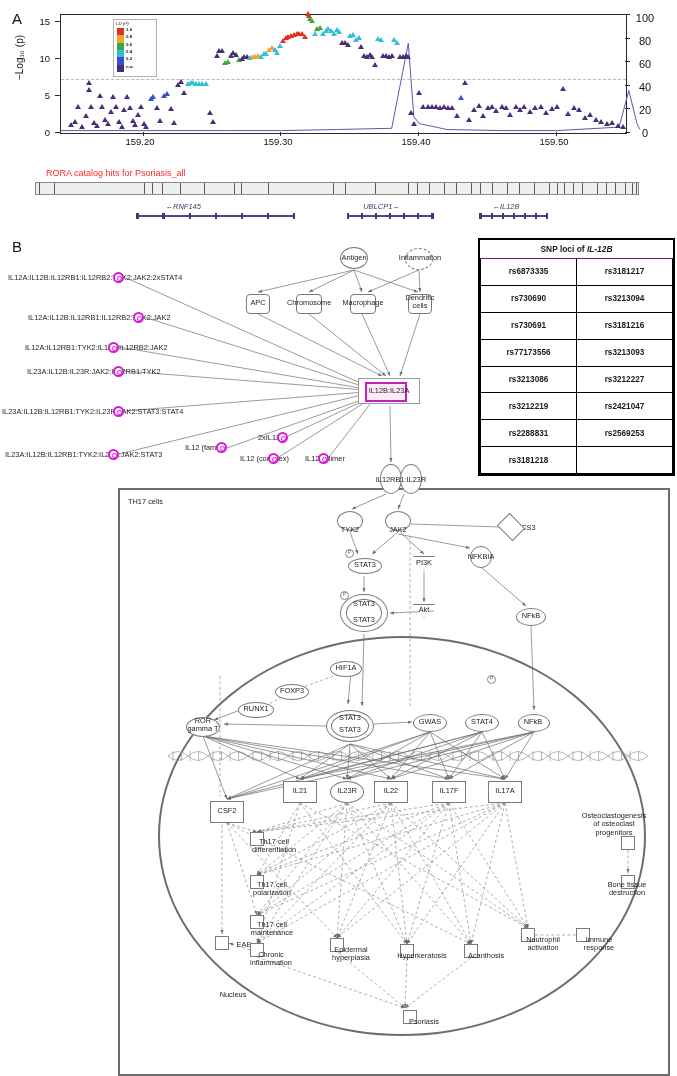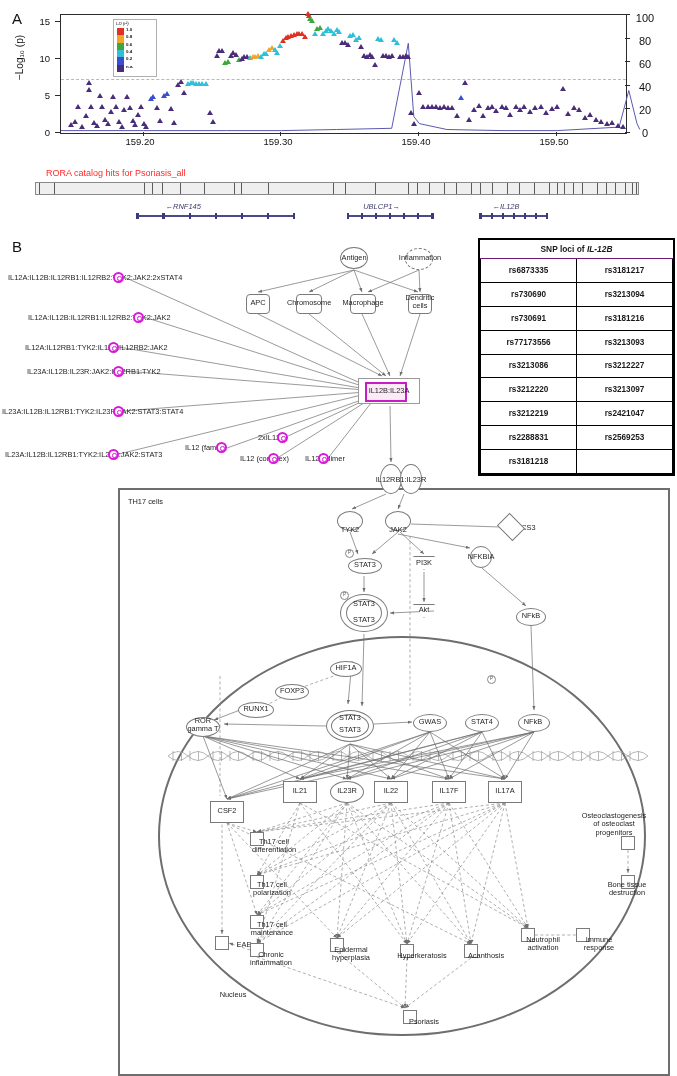--- a/index.html
+++ b/index.html
@@ -382,24 +382,20 @@
             <td>rs730691</td>
             <td>rs3181216</td>
           </tr>
           <tr>
             <td>rs77173556</td>
             <td>rs3213093</td>
           </tr>
           <tr>
             <td>rs3213086</td>
             <td>rs3212227</td>
-          </tr>
-          <tr>
-            <td>rs3212220</td>
-            <td>rs3213097</td>
           </tr>
           <tr>
             <td>rs3212219</td>
             <td>rs2421047</td>
           </tr>
           <tr>
             <td>rs2288831</td>
             <td>rs2569253</td>
           </tr>
           <tr>

